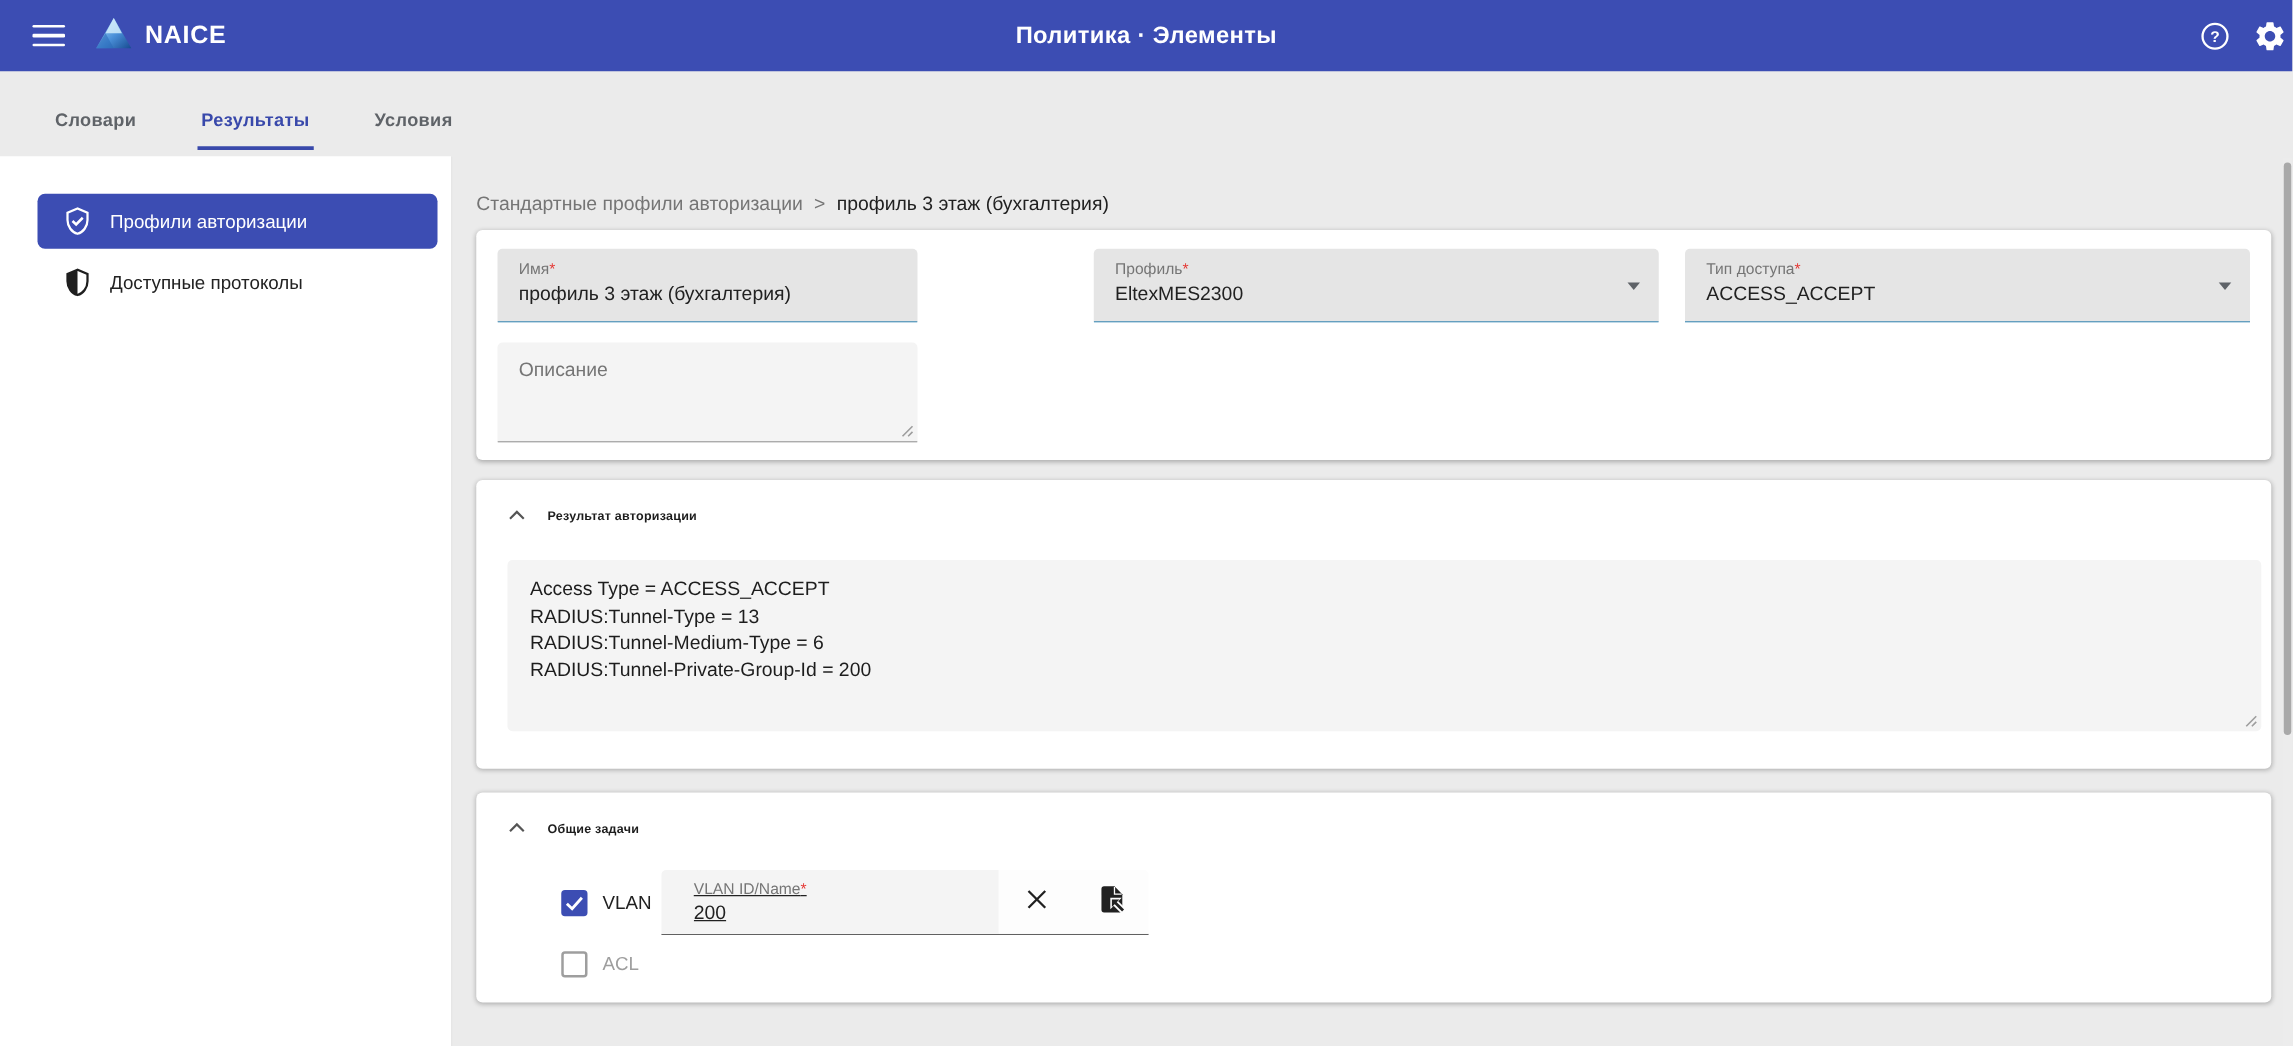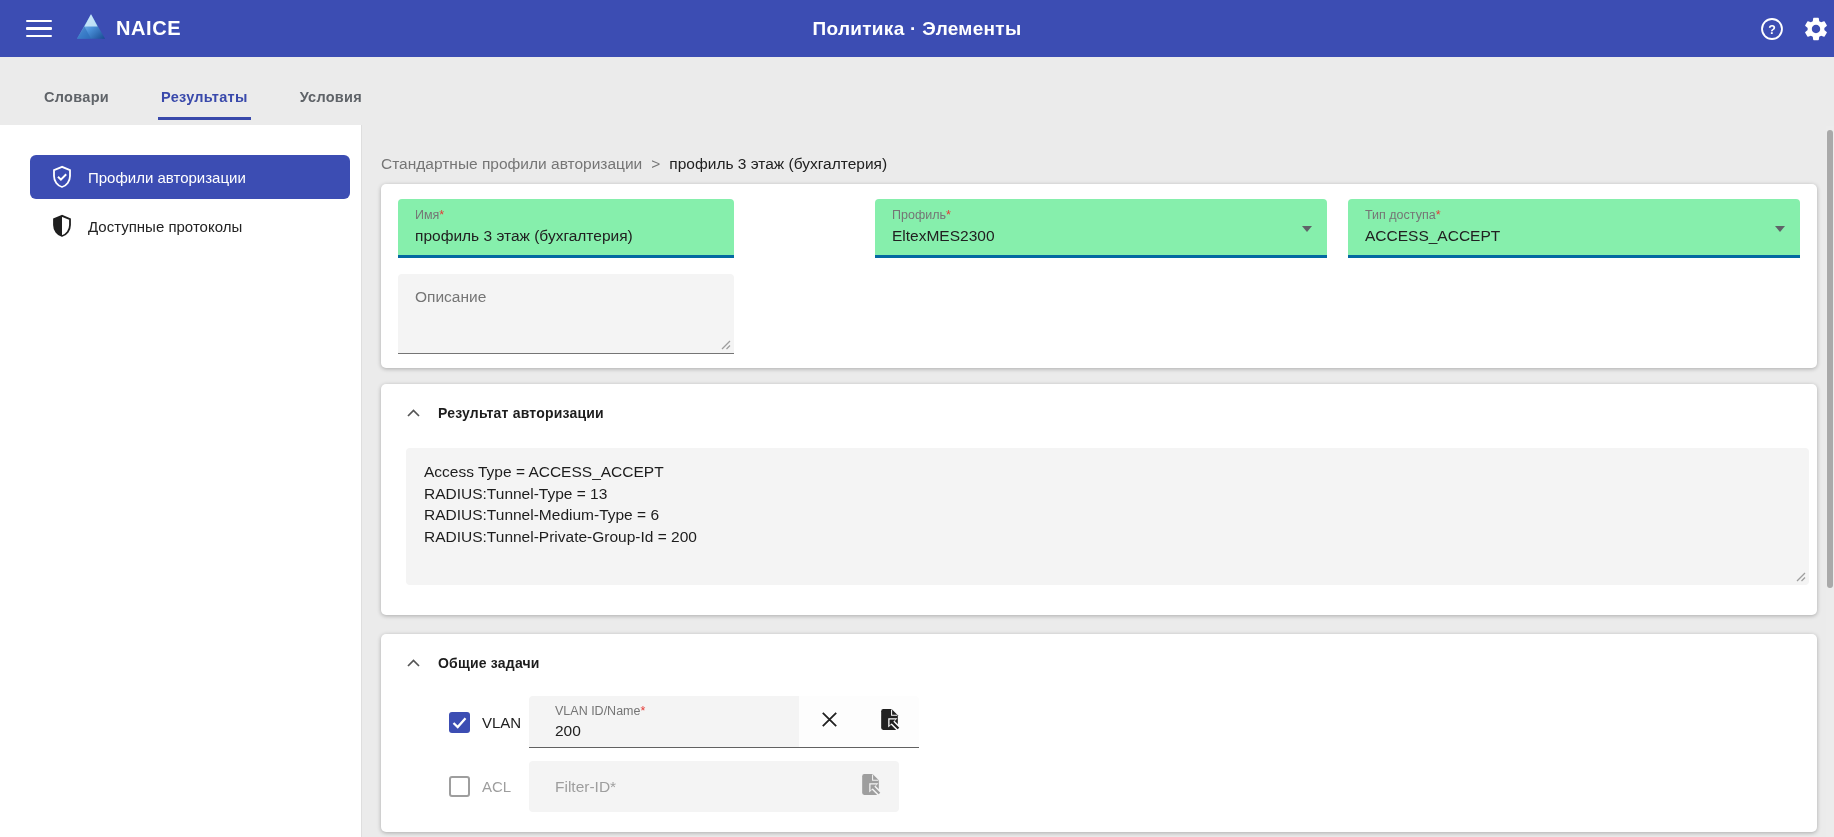--- a/index.html
+++ b/index.html
@@ -31,54 +31,54 @@
   .side-item .ic { width:24px; height:24px; flex-shrink:0; }
   .main { flex:1; padding:0 17px 0 19px; overflow:hidden; }
   
   .breadcrumb { margin-top:30px; font-size:15.5px; color:#757575; white-space:nowrap; }
   .breadcrumb .sep { margin:0 9px; }
   .breadcrumb .current { color:#212121; }
   
   .card { background:#fff; border-radius:5px; box-shadow:0 1px 4px rgba(0,0,0,.28); }
   .card1 { margin-top:11px; padding:15px 17px 14px; }
   .fields-row { display:flex; }
-  .field { background:#86efac; border-bottom:3px solid #0369a1; border-radius:4px 4px 0 0; height:59px;
+  .field { background:#e5e5e5; border-bottom:1px solid #0369a1; border-radius:4px 4px 0 0; height:59px;
            padding:9px 0 0 17px; position:relative; }
   .f-name  { width:336px; }
   .f-profile { flex:1; margin-left:141px; cursor:pointer; }
   .f-access  { flex:1; margin-left:21px; cursor:pointer; }
   .lbl { font-size:12.5px; color:#757575; }
   .req { color:#e53935; }
   .val, input.val { display:block; font-size:15.5px; color:#212121; margin-top:5px; border:none; background:transparent;
          padding:0; width:94%; font-family:inherit; outline:none; }
   .caret { position:absolute; right:15px; top:27px; width:0; height:0;
            border-left:5.5px solid transparent; border-right:5.5px solid transparent; border-top:6.5px solid #5f6368; }
   .desc-box { margin-top:16px; width:336px; height:80px; background:#f4f4f4; border-bottom:1px solid #757575;
               border-radius:4px 4px 0 0; position:relative; }
   .desc-box textarea { width:100%; height:100%; background:transparent; border:none; resize:none; outline:none;
               padding:14px 14px 0 17px; font-family:inherit; font-size:15.5px; color:#212121; }
   textarea::placeholder { color:#757575; opacity:1; }
   .rhandle { position:absolute; right:3px; bottom:3px; cursor:nwse-resize; line-height:0; }
   
   .card2 { margin-top:16px; padding:20px 8px 30px 25px; }
   .card3 { margin-top:19px; padding:20px 8px 20px 25px; }
   .sec-header { display:flex; align-items:center; gap:17px; cursor:pointer; }
-  .sec-title { font-size:14px; font-weight:bold; color:#1d1d1d; letter-spacing:.2px; }
+  .sec-title { font-size:10px; font-weight:bold; color:#1d1d1d; letter-spacing:.2px; }
   .result-box { margin-top:26px; background:#f4f4f4; border-radius:4px; position:relative; height:137px; }
   .result-box textarea { width:100%; height:100%; background:transparent; border:none; resize:none; outline:none;
               padding:13px 20px 0 18px; font-family:inherit; font-size:15.5px; line-height:21.5px; color:#1d1d1d; }
   
   .task-row { display:flex; align-items:center; margin-top:24px; margin-left:15px;padding-left:28px; }
   .cb { width:21px; height:21px; flex-shrink:0; cursor:pointer; }
   .cb.checked { background:#3c4db3; border-radius:3px; }
   .cb.un { border:2px solid #9e9e9e; border-radius:3px; background:#fff; }
   .task-label { margin-left:12px; width:47px; font-size:15px; color:#212121; }
   .task-label.dis { color:#9e9e9e; }
   .vlan-field { display:flex; align-items:stretch; border-bottom:1px solid #616161; width:390px; height:52px;
-                border-radius:4px 4px 0 0; overflow:hidden; }
+                border-radius:4px 4px 0 0; overflow:hidden;text-decoration:underline; }
   .vf-input { flex:1; background:#f4f4f4; padding:8px 0 0 26px; }
   .vf-input input { margin-top:4px; }
   .icon-btn { width:60px; display:flex; align-items:center; justify-content:center; background:#fdfdfd; cursor:pointer; }
   .acl-row { margin-top:13px; }
   .acl-field { width:370px; height:51px; background:#f4f4f4; border-radius:4px; display:flex; align-items:center;
                padding:0 16px 0 26px; }
   .acl-ph { flex:1; font-size:15.5px; color:#9e9e9e; }
   
   .scroll-track { position:absolute; right:0; top:126px; bottom:0; width:8px; background:#ececec; }
   .scroll-thumb { position:absolute; right:1px; top:4px; width:6px; height:458px; background:#a9a9a9; border-radius:3px; cursor:grab; }
@@ -253,33 +253,20 @@
                 <path d="M14,14 L20.6,20.6" stroke="#212121" stroke-width="2.2"></path>
               </svg>
             </span>
           </div>
         </div>
       </div>
 
       <div class="task-row acl-row">
         <span class="cb un"></span>
         <span class="task-label dis">ACL</span>
-        <div class="acl-field">
-          <span class="acl-ph">Filter-ID*</span>
-          <span>
-            <svg width="25" height="25" viewBox="0 0 24 24">
-              <path d="M6,2 H14 L20,8 V20 a2,2 0 0 1 -2,2 H6 a2,2 0 0 1 -2,-2 V4 a2,2 0 0 1 2,-2 Z" fill="#9e9e9e"></path>
-              <path d="M14,2.5 V8 H19.5" fill="none" stroke="#f4f4f4" stroke-width="1"></path>
-              <polygon points="10.8,10.8 10.8,19.6 19.6,10.8" fill="#f4f4f4"></polygon>
-              <path d="M13,13 L21,21" stroke="#f4f4f4" stroke-width="5"></path>
-              <polygon points="12,12 12,17.8 17.8,12" fill="#9e9e9e"></polygon>
-              <path d="M14,14 L20.6,20.6" stroke="#9e9e9e" stroke-width="2.2"></path>
-            </svg>
-          </span>
-        </div>
       </div>
     </div>
   </div>
 </div>
 
 <div class="scroll-track">
   <div class="scroll-thumb"></div>
 </div>
 
 </body></html>

